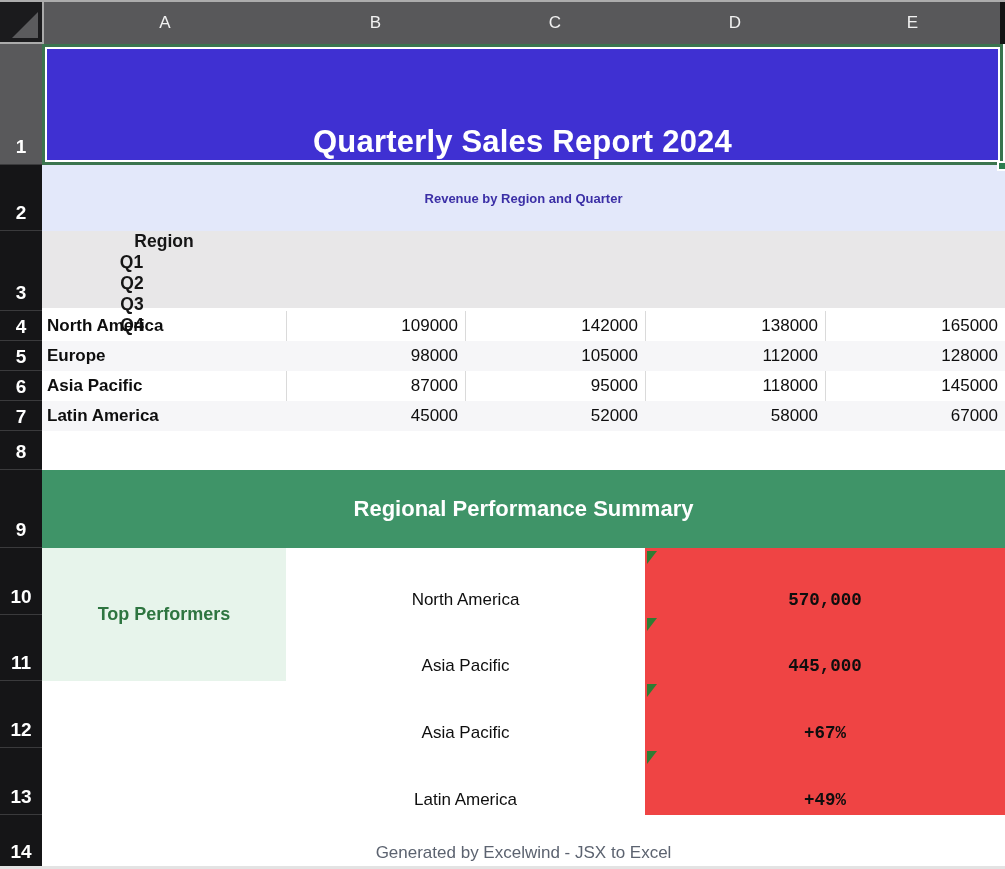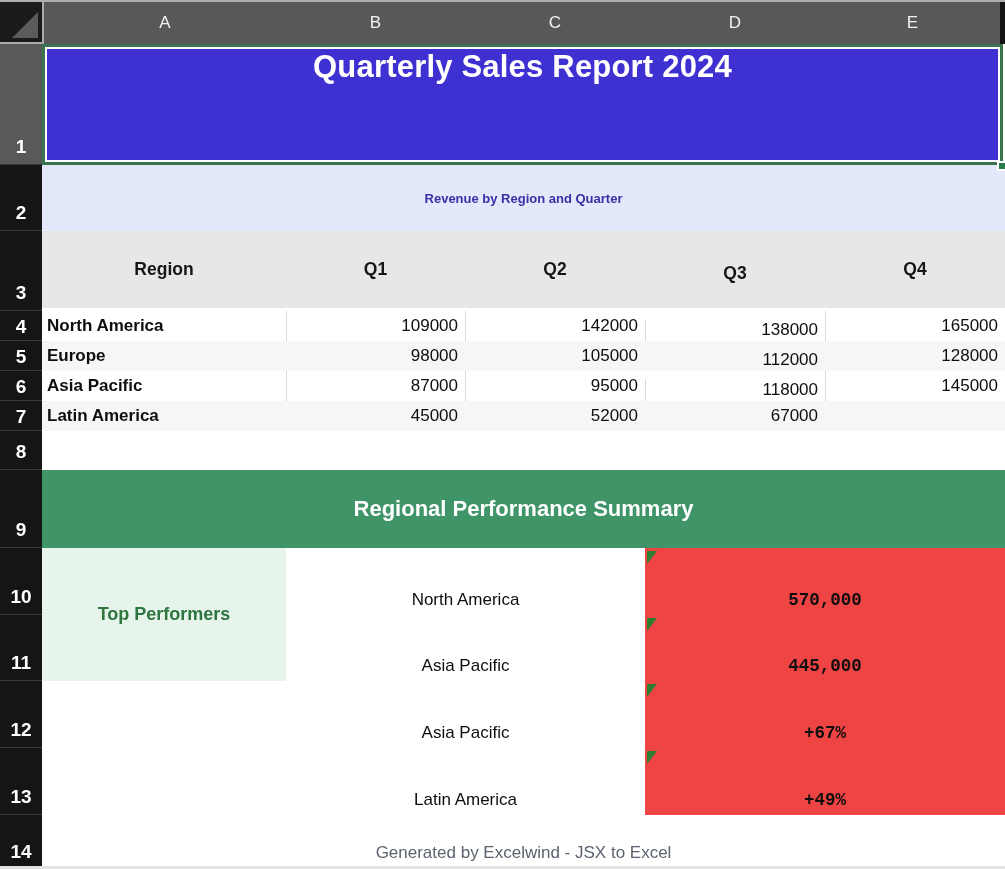--- a/index.html
+++ b/index.html
@@ -35,35 +35,35 @@
   .rh14 { height: 54px; border-bottom: none; }
 
   
   .grid { position: absolute; top: 44px; left: 42px; width: 963px; height: 825px; background: #fff; }
 
   .r1 { position: relative; height: 121px; z-index: 2; }
   .sel-border { position: absolute; top: 0; left: 0; right: 2px; bottom: 0;
                 border: 3px solid var(--selection-border, #3A744E); }
   .title-cell { position: absolute; top: 3px; left: 3px; right: 5px; bottom: 3px;
                 background: var(--title-bg, #3F30D2); border: 2px solid #FFFFFF;
-                display: flex; align-items: flex-start; justify-content: center; }
+                display: flex; align-items: flex-end; justify-content: center; }
   .title-text { color: #FFFFFF; font-size: 31px; font-weight: 700; letter-spacing: 0.2px; }
   .fill-handle { position: absolute; right: -2px; bottom: -6px; width: 10px; height: 10px;
                  background: var(--fill-handle, #2E7D4F); border: 2px solid #FFFFFF; }
 
   .r2 { height: 66px; background: var(--subtitle-bg, #E3E8FA);
         display: flex; align-items: center; justify-content: center; }
   .subtitle-text { color: var(--subtitle-text, #3B2FA6); font-size: 13px; font-weight: 600; }
 
   .r3 { height: 80px; background: var(--table-header-bg, #E8E7E8);
-        border-bottom: 3px solid #FFFFFF; display: flex; }
+        border-bottom: 3px solid #FFFFFF; display: flex; flex-direction: column; }
   .h-cell { display: flex; align-items: center; justify-content: center;
             font-weight: 700; font-size: 17.5px; color: #151515; }
   .w-a { width: 244px; } .w-b { width: 179px; } .w-c { width: 180px; }
-  .w-d { width: 180px; margin-top: 8px; } .w-e { width: 180px; }
+  .w-d { width: 180px; } .w-e { width: 180px; }
 
   .data-row { height: 30px; display: flex; font-size: 17px; color: #0E0E0E; }
   .data-row.banded { background: var(--band-bg, #F6F6F8); }
   .data-row .region { font-weight: 700; display: flex; align-items: center; padding-left: 5px; }
   .data-row .num { display: flex; align-items: center; justify-content: flex-end; padding-right: 7px; }
   .data-row.bordered .num { border-left: 1px solid #DADADA; }
 
   .r8 { height: 39px; background: #FFFFFF; }
 
   .r9 { height: 78px; background: var(--summary-banner-bg, #3F9468);
@@ -168,20 +168,21 @@
       <div class="region w-a">Asia Pacific</div>
       <div class="num w-b">87000</div>
       <div class="num w-c">95000</div>
       <div class="num w-d">118000</div>
       <div class="num w-e">145000</div>
     </div>
     <div class="data-row banded">
       <div class="region w-a">Latin America</div>
       <div class="num w-b">45000</div>
       <div class="num w-c">52000</div>
+      <div class="num w-d">58000</div>
       <div class="num w-e">67000</div>
     </div>
 
     <div class="r8"></div>
 
     <div class="r9">
       <span class="banner-text">Regional Performance Summary</span>
     </div>
 
     <div class="s-group sg-top">

